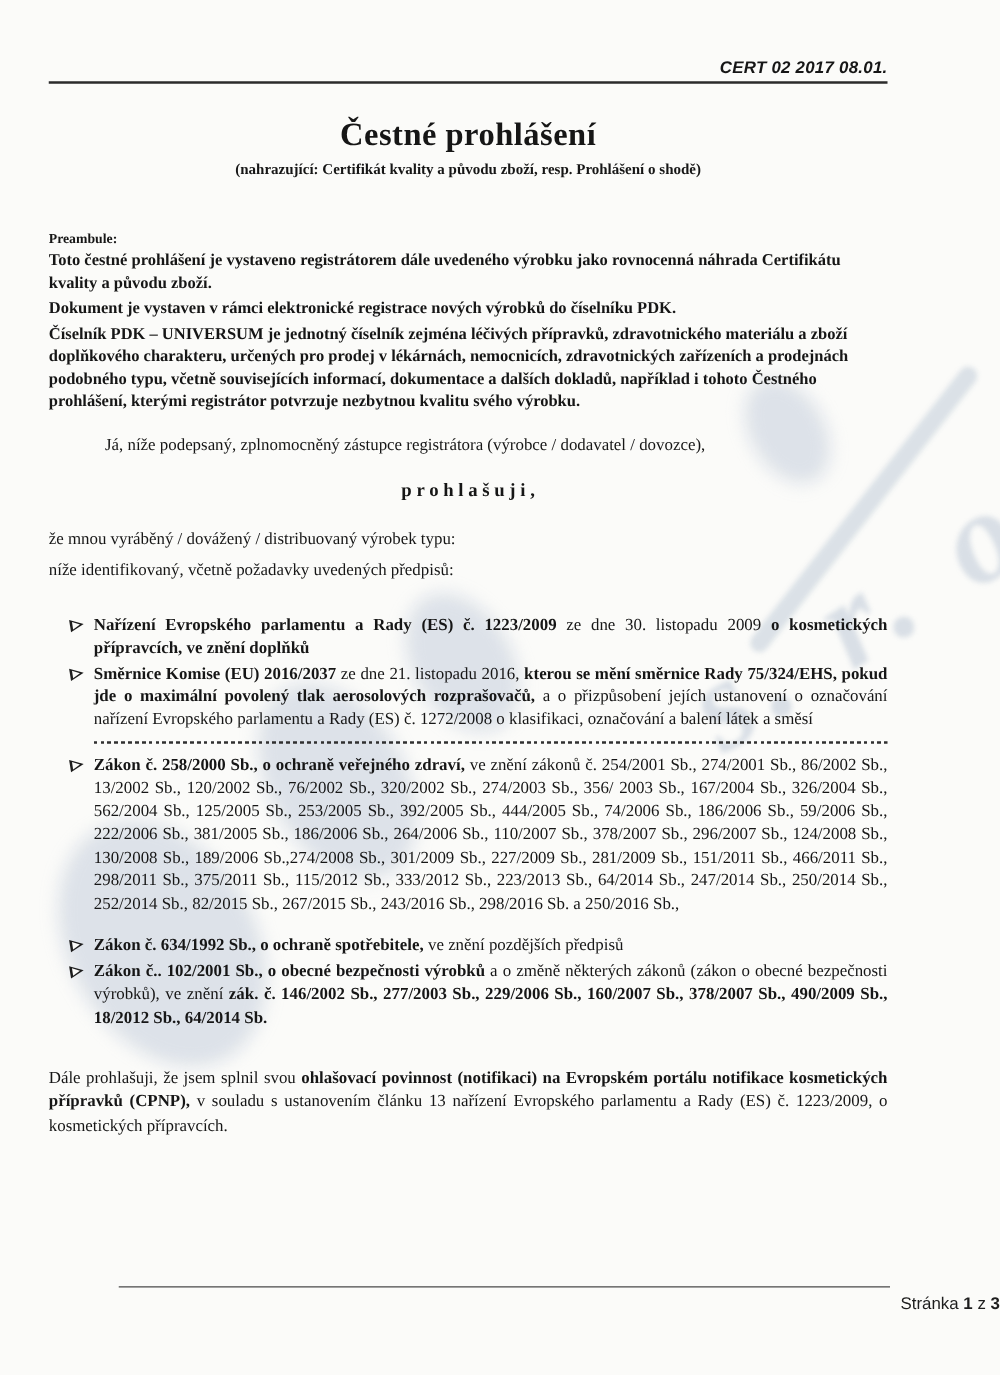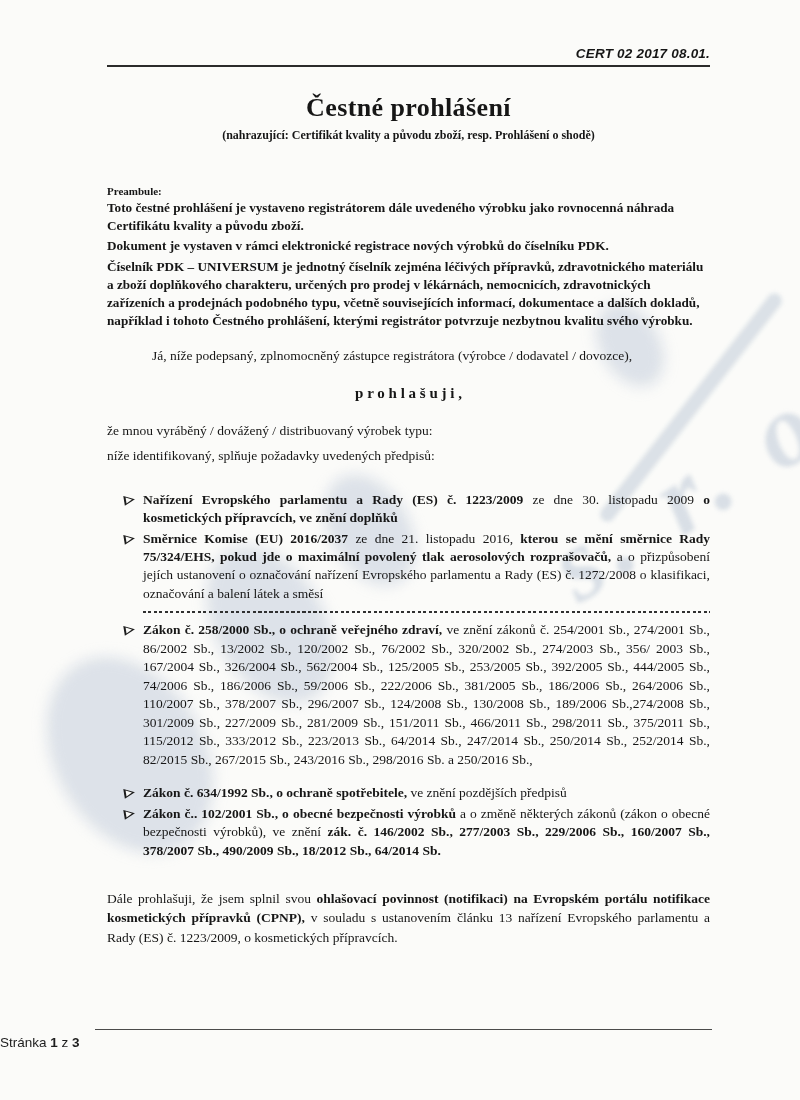--- a/index.html
+++ b/index.html
@@ -28,21 +28,21 @@
     background:rgba(152,170,194,0.32); border-radius:8px;
     transform:rotate(-52deg); filter:blur(2px);
   }
   .wm-blob { position:absolute; background:rgba(152,170,194,0.30); border-radius:50%; filter:blur(7px); }
   .wm-blob.b1 { left:55px;  top:650px; width:150px; height:210px; transform:rotate(-30deg); }
   .wm-blob.b2 { left:215px; top:540px; width:110px; height:170px; transform:rotate(-30deg); }
   .wm-blob.b3 { left:330px; top:470px; width:80px;  height:120px; transform:rotate(-30deg); }
   .wm-blob.b4 { left:600px; top:300px; width:60px;  height:90px;  transform:rotate(-30deg); }
 
   
-  .page { position:relative; z-index:1; padding:46px 90px 0 107px; }
+  .page { position:relative; z-index:1; padding:46px 90px 0 39px; }
 
   .doc-ref {
     text-align:right;
     font-family:"Liberation Sans","DejaVu Sans",sans-serif;
     font-style:italic; font-weight:bold;
     font-size:13.5px; letter-spacing:0.2px;
   }
   .head-rule { border:0; border-top:2px solid #2b2b2b; margin:4px 0 0 0; }
 
   .title { text-align:center; font-weight:bold; font-size:26px; letter-spacing:0.4px; margin-top:26px; }
@@ -78,21 +78,21 @@
     border-color:transparent transparent transparent #fbfbf9; }
 
   .dash-sep { margin:8px 0 8px 36px; height:2px;
     background-image:repeating-linear-gradient(90deg,#303030 0 3px,transparent 3px 5.5px); }
 
   .group-gap { height:13px; }
 
   .closing { margin-top:29px; font-size:13.5px; line-height:1.42; text-align:justify; }
 
   .footer-rule { position:absolute; left:95px; right:88px; top:1029px; border-top:1.5px solid #4a4a4a; z-index:1; }
-  .footer-text { position:absolute; left:0; right:0; top:1035px; text-align:left; z-index:1;
+  .footer-text { position:absolute; left:0; right:0; top:1035px; text-align:right; z-index:1;
     font-family:"Liberation Sans","DejaVu Sans",sans-serif; font-size:13.5px; color:#1d1d1d; }
   .footer-text b { font-weight:bold; }
 </style>
 </head>
 <body>
 
 <div class="watermark-layer">
   <div class="wm-blob b1"></div>
   <div class="wm-blob b2"></div>
   <div class="wm-blob b3"></div>
@@ -112,21 +112,21 @@
   <div class="preamble-heading">Preambule:</div>
   <div class="preamble">
     <p>Toto čestné prohlášení je vystaveno registrátorem dále uvedeného výrobku jako rovnocenná náhrada Certifikátu kvality a původu zboží.</p>
     <p>Dokument je vystaven v rámci elektronické registrace nových výrobků do číselníku PDK.</p>
     <p>Číselník PDK – UNIVERSUM je jednotný číselník zejména léčivých přípravků, zdravotnického materiálu a zboží doplňkového charakteru, určených pro prodej v lékárnách, nemocnicích, zdravotnických zařízeních a prodejnách podobného typu, včetně souvisejících informací, dokumentace a dalších dokladů, například i tohoto Čestného prohlášení, kterými registrátor potvrzuje nezbytnou kvalitu svého výrobku.</p>
   </div>
 
   <div class="intro">Já, níže podepsaný, zplnomocněný zástupce registrátora (výrobce / dodavatel / dovozce),</div>
   <div class="verb">p r o h l a š u j i ,</div>
   <div class="product-line">že mnou vyráběný / dovážený  / distribuovaný výrobek typu:</div>
-  <div class="compliance">níže identifikovaný, splňuje požadavky uvedených předpisů:</div>
+  <div class="compliance">níže identifikovaný, včetně požadavky uvedených předpisů:</div>
 
   <div class="bullets">
 
     <div class="bullet">
       <span class="marker-cell">
           <i class="tri"></i>
         </span>
       <span class="content"><b>Nařízení Evropského parlamentu a Rady (ES) č. 1223/2009 </b><span>ze dne 30. listopadu 2009 </span><b>o kosmetických přípravcích, ve znění doplňků</b></span>
     </div>
 

